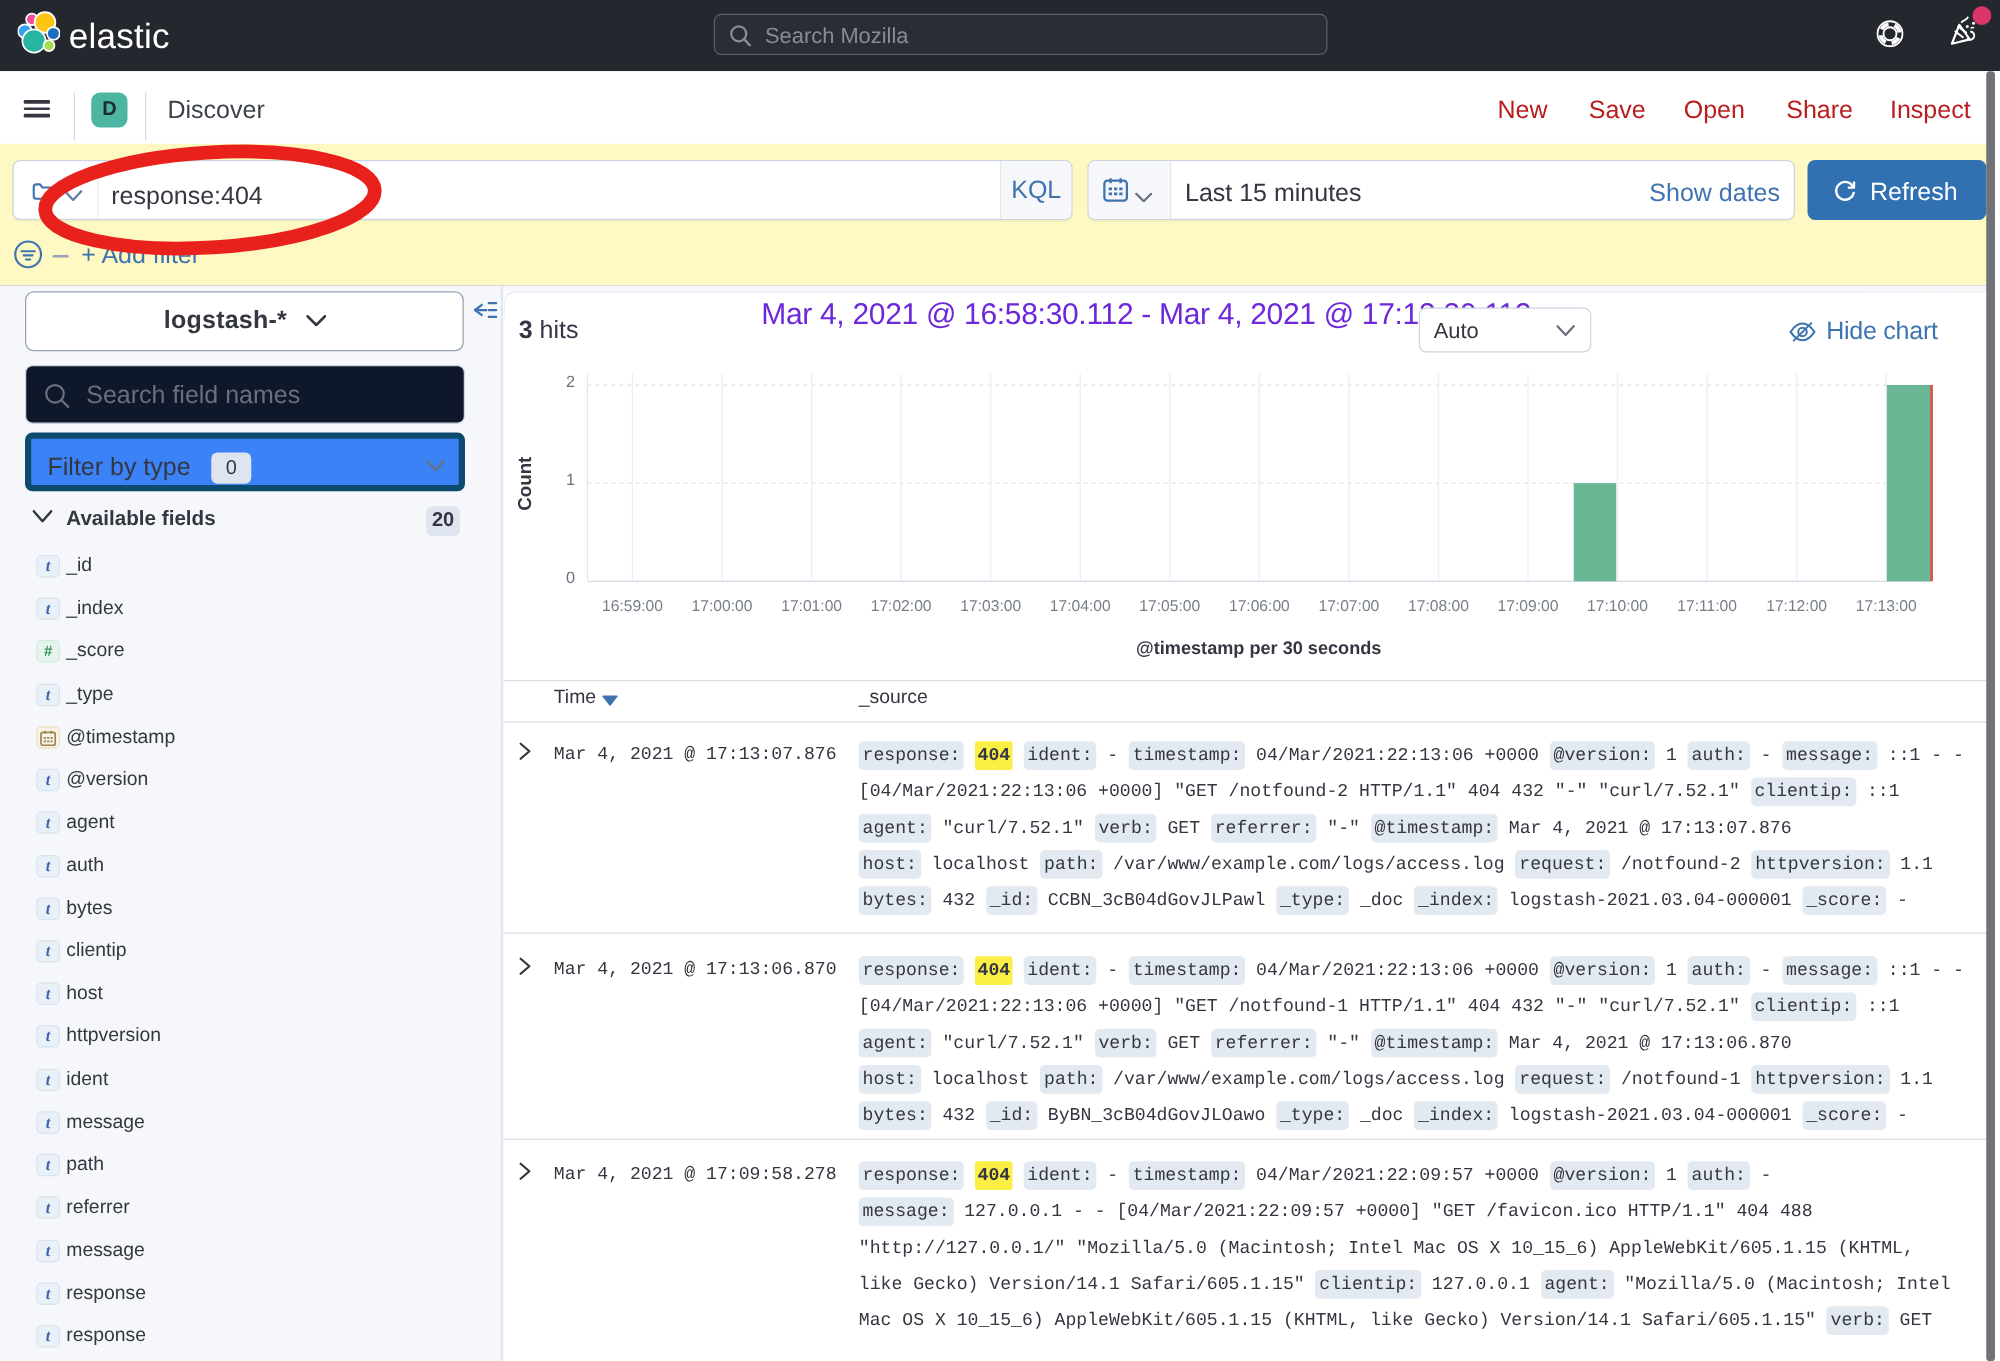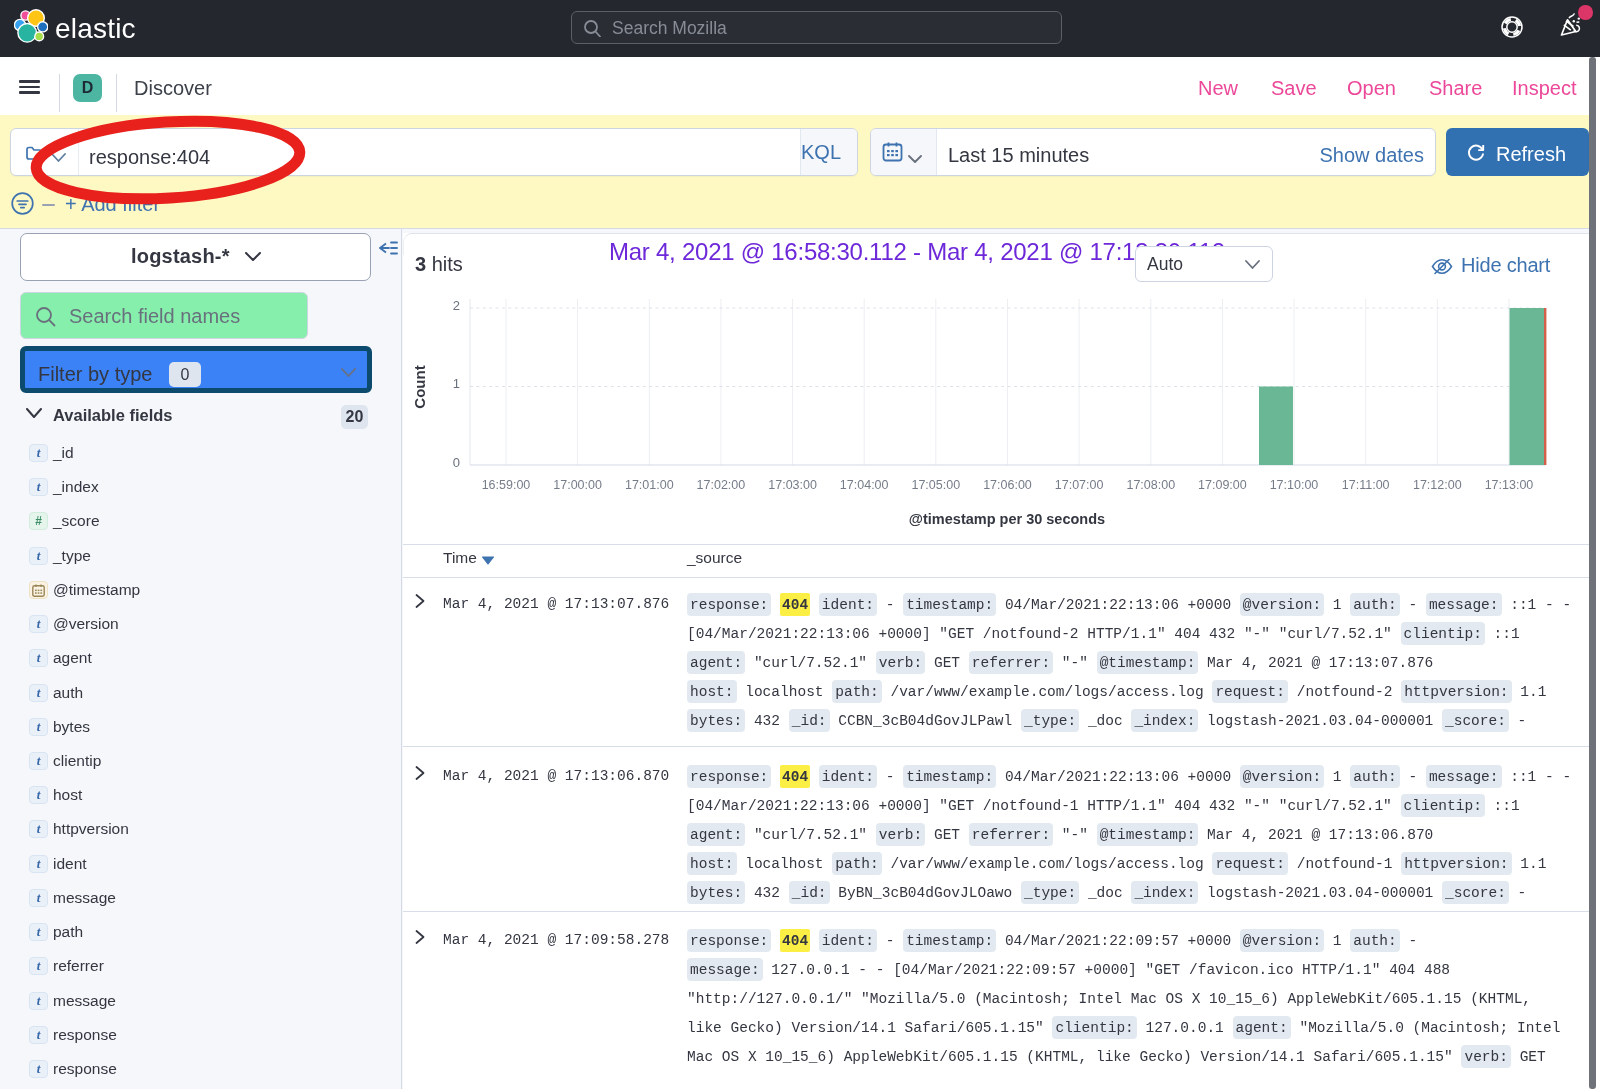--- a/index.html
+++ b/index.html
@@ -12,45 +12,45 @@
 #hsearch{position:absolute;left:571px;top:11px;width:491px;height:33px;border:1px solid #5c6066;border-radius:6px;background:#2a2d34}
 #hsearch svg{position:absolute;left:11px;top:7px}
 #hsearch span{position:absolute;left:40px;top:0;line-height:32px;font-size:17.5px;color:#878c96}
 
 #navrow{position:absolute;left:0;top:57px;width:1600px;height:58px;background:#fff}
 #burger{position:absolute;left:19px;top:23px;width:21px;height:15px}
 #burger div{height:2.5px;background:#343741;border-radius:1px;margin-bottom:3.2px}
 .vsep{position:absolute;top:15px;width:1px;height:36px;background:#d3dae6}
 #dbadge{position:absolute;left:73px;top:17px;width:29px;height:28px;background:#4db6a3;border-radius:7px;color:#1d2a35;font-size:16px;font-weight:700;text-align:center;line-height:28px}
 #crumb{position:absolute;left:134px;top:20px;font-size:20px;font-weight:500;color:#3c414a}
-.navlink{position:absolute;top:20px;font-size:20px;color:#ec4899}
+.navlink{position:absolute;top:20px;font-size:20px;color:#b91c1c}
 
 #filterbar{position:absolute;left:0;top:115px;width:1600px;height:114px;background:#fef9c3;border-bottom:1px solid #d3dae6}
 .inputbox{position:absolute;background:#fff;border:1px solid #cdd5e2;border-radius:6px;box-shadow:0 1px 1px rgba(152,162,179,.1)}
 #qbox{left:10px;top:13px;width:848px;height:48px}
 #qbox .qsep{position:absolute;left:67px;top:0;width:1px;height:46px;background:#e8ecf2}
 #qtext{position:absolute;left:78px;top:18px;line-height:21px;font-size:20px;color:#343741}
-#kql{position:absolute;left:789px;top:0;width:57px;height:46px;background:#f5f7fa;border-left:1px solid #e2e8f0;border-radius:0 5px 5px 0;color:#3e73b0;font-size:20px;line-height:47px}
+#kql{position:absolute;left:789px;top:0;width:57px;height:46px;background:#f5f7fa;border-left:1px solid #e2e8f0;border-radius:0 5px 5px 0;color:#3e73b0;font-size:20px;text-align:center;line-height:47px}
 #dbox{left:870px;top:13px;width:566px;height:48px}
 #dbox .dsep{position:absolute;left:65px;top:0;width:1px;height:46px;background:#e2e8f0}
 #dpre{position:absolute;left:0;top:0;width:65px;height:46px;background:#f5f7fa;border-radius:5px 0 0 5px}
 #dtext{position:absolute;left:77px;top:0;height:48px;line-height:52px;font-size:20px;color:#343741}
 #showdates{position:absolute;right:11px;top:0;height:48px;line-height:52px;font-size:20px;color:#3e73b0}
 #refresh{position:absolute;left:1446px;top:13px;width:143px;height:48px;background:#3170b1;border-radius:6px;color:#fff}
 #refresh span{position:absolute;left:50px;top:0;height:48px;line-height:52px;font-size:20px;color:#fff}
 #addfilterrow{position:absolute;left:0;top:77px;width:600px;height:30px}
 #addfilter{position:absolute;left:65px;top:1px;font-size:20px;color:#3e73b0}
 #afdash{position:absolute;left:42px;top:12px;width:13px;height:2px;background:#98a2b3;border-radius:1px}
 
 #content{position:absolute;left:0;top:229px;width:1600px;height:860px;background:#f5f7fa}
 #sidebar{position:absolute;left:0;top:0;width:402px;height:860px;background:#f5f7fa;border-right:1px solid #d3dae6}
 #ixbox{position:absolute;left:20px;top:4px;width:351px;height:48px;background:#fff;border:1px solid #98a2b3;border-radius:7px}
 #ixbox b{position:absolute;left:110px;top:11px;font-size:20px;color:#343741;letter-spacing:.2px}
 #ixbox svg{position:absolute;left:224px;top:18px}
-#fsearch{position:absolute;left:20px;top:63px;width:288px;height:47px;background:#86efac;border:1px solid #cdd5e2;border-radius:6px}
+#fsearch{position:absolute;left:20px;top:63px;width:352px;height:47px;background:#0f172a;border:1px solid #cdd5e2;border-radius:6px}
 #fsearch svg{position:absolute;left:14px;top:13px}
 #fsearch span{position:absolute;left:48px;top:0;line-height:46px;font-size:20px;color:#69707d}
 #ftype{position:absolute;left:20px;top:117px;width:352px;height:47px;background:#3b82f6;border:5px solid #0c4a6e;border-radius:6px}
 #ftype .lab{position:absolute;left:13px;top:0;line-height:46px;font-size:20px;color:#343741}
 #ftype .badge{position:absolute;left:144px;top:11px;min-width:32px;height:25px;background:#dfe5ef;border-radius:5px;text-align:center;line-height:25px;font-size:16px;color:#343741}
 #ftype svg{position:absolute;right:11px;top:17px}
 #avail{position:absolute;left:0;top:176px;width:402px;height:28px}
 #avail b{position:absolute;left:53px;top:1px;font-size:16.5px;color:#343741}
 #avail .cnt{position:absolute;left:341px;top:0px;width:27px;height:24px;background:#dfe5ef;border-radius:5px;text-align:center;line-height:24px;font-size:16px;font-weight:700;color:#343741}
 #avail svg{position:absolute;left:26px;top:3px}

